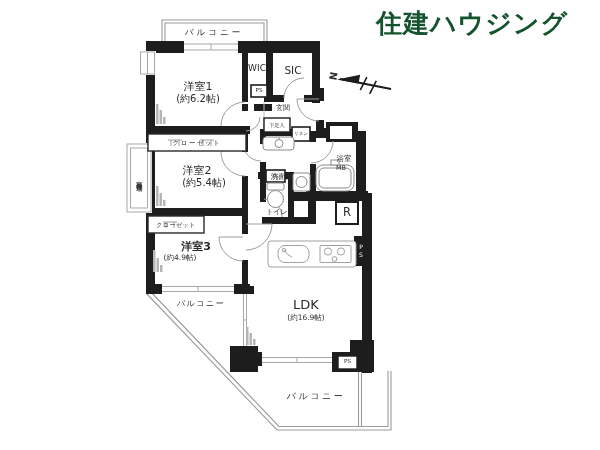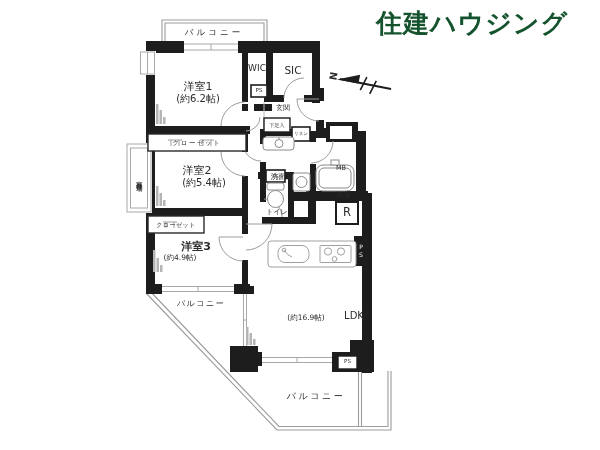--- a/index.html
+++ b/index.html
@@ -218,28 +218,28 @@
 
   <div class="lbl" style="left:197px;top:170px;font-size:11px;">洋室2</div>
   <div class="lbl" style="left:204px;top:183px;font-size:10px;">(約5.4帖)</div>
 
   <div class="lbl" style="left:176px;top:224.5px;font-size:6px;letter-spacing:0.5px;">クローゼット</div>
 
   <div class="lbl" style="left:196px;top:246px;font-size:11px;font-weight:bold;">洋室3</div>
   <div class="lbl" style="left:180px;top:258px;font-size:7.5px;">(約4.9帖)</div>
 
   <div class="lbl" style="left:282px;top:177px;font-size:7.5px;">洗面室</div>
-  <div class="lbl" style="left:344px;top:159px;font-size:7.5px;margin-top:36px;">浴室</div>
+  <div class="lbl" style="left:344px;top:159px;font-size:7.5px;">浴室</div>
   <div class="lbl" style="left:275.5px;top:176px;font-size:5px;">PS</div>
   <div class="lbl" style="left:277px;top:212px;font-size:7px;">トイレ</div>
   <div class="lbl" style="left:347px;top:213px;font-size:11.5px;">R</div>
 
   <div class="lbl vert white" style="left:360.5px;top:251px;font-size:6px;">PS</div>
 
-  <div class="lbl" style="left:306px;top:316px;font-size:10px;margin-left:48px;">LDK</div>
+  <div class="lbl" style="left:306px;top:304px;font-size:13px;">LDK</div>
   <div class="lbl" style="left:306px;top:318px;font-size:7.5px;">(約16.9帖)</div>
 
   <div class="lbl" style="left:347.5px;top:362px;font-size:5.5px;">PS</div>
 
   <div class="lbl" style="left:201px;top:304px;font-size:8px;letter-spacing:1.5px;">バルコニー</div>
   <div class="lbl" style="left:316px;top:396px;font-size:9px;letter-spacing:2.5px;">バルコニー</div>
 
 </div>
 
 </body></html>

